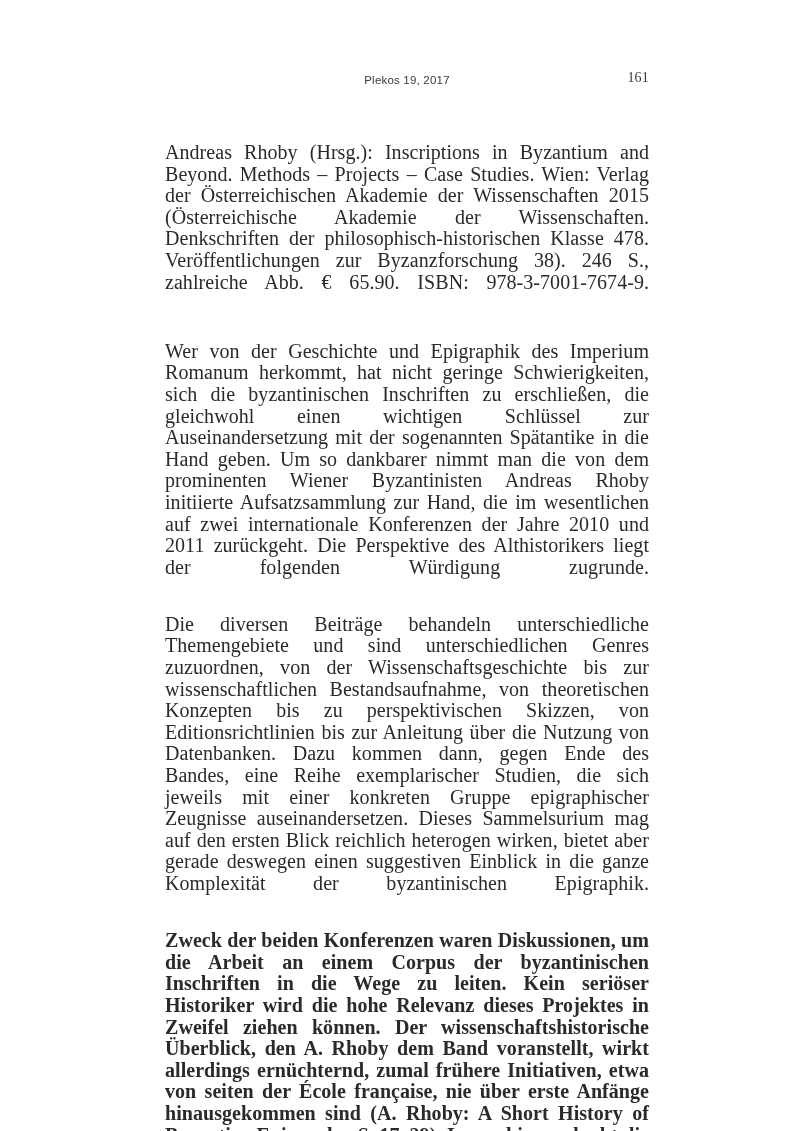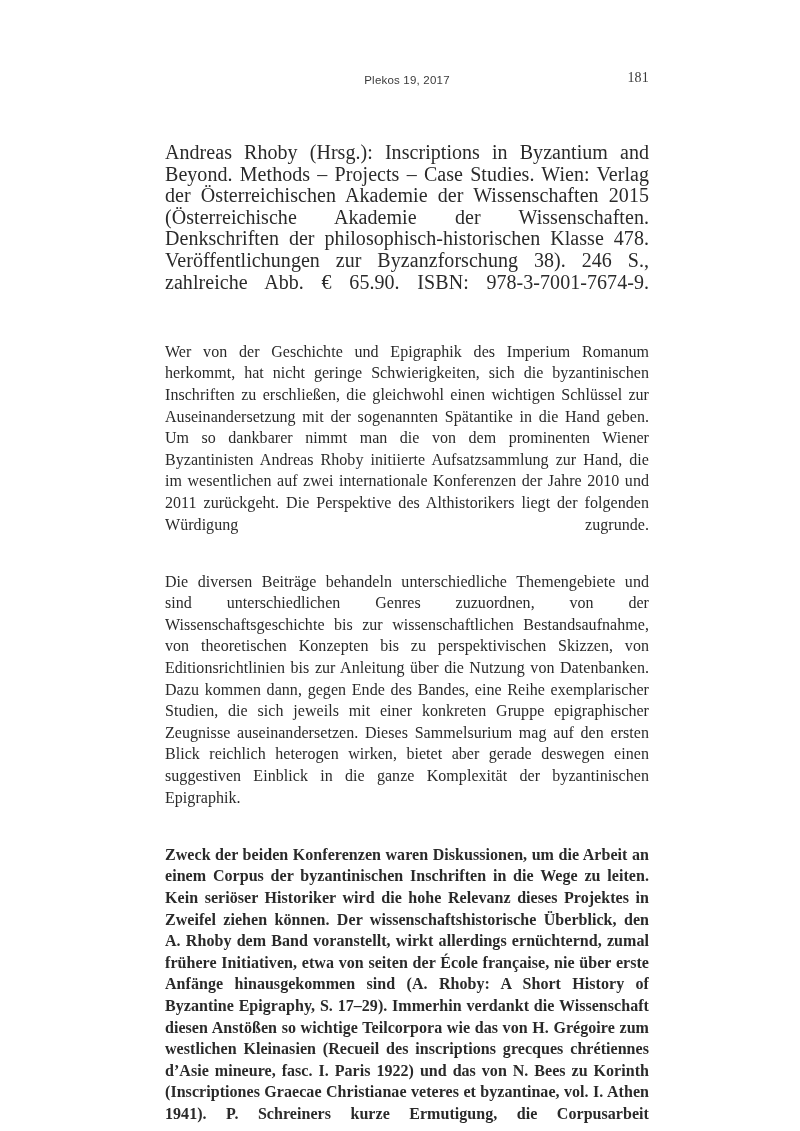--- a/index.html
+++ b/index.html
@@ -63,21 +63,21 @@
     font-size: 20px;
     line-height: 21.6px;
     text-align: justify;
     text-justify: inter-word;
     margin: 0 0 26px 0;
     letter-spacing: 0.05px;
     word-spacing: 0.4px;
   }
 
   .body-par {
-    font-size: 16px;
+    font-size: 20px;
     line-height: 21.6px;
     text-align: justify;
     text-justify: inter-word;
     margin: 0 0 14px 0;
     text-indent: 0;
     letter-spacing: 0.05px;
     word-spacing: 0.3px;
     hyphens: manual;
   }
 
@@ -94,21 +94,21 @@
     width: 100%;
   }
 </style>
 </head>
 <body>
 
 <div class="page">
 
   <div class="running-head">
     <div class="journal">Plekos 19, 2017</div>
-    <div class="folio">181</div>
+    <div class="folio">161</div>
   </div>
 
   <div class="text-block">
 
     <p class="biblio">Andreas Rhoby (Hrsg.): Inscriptions in Byzantium and Beyond. Methods – Projects – Case Studies. Wien: Verlag der Österreichischen Akademie der Wissenschaften 2015 (Österreichische Akademie der Wissenschaften. Denkschriften der philosophisch-historischen Klasse 478. Veröffentlichungen zur Byzanzforschung 38). 246 S., zahlreiche Abb. € 65.90. ISBN: 978-3-7001-7674-9.</p>
 
     <p class="body-par">Wer von der Geschichte und Epigraphik des Imperium Romanum herkommt, hat nicht geringe Schwierigkeiten, sich die byzantinischen Inschriften zu erschließen, die gleichwohl einen wichtigen Schlüssel zur Auseinandersetzung mit der sogenannten Spätantike in die Hand geben. Um so dankbarer nimmt man die von dem prominenten Wiener Byzantinisten Andreas Rhoby initiierte Aufsatzsammlung zur Hand, die im wesentlichen auf zwei internationale Konferenzen der Jahre 2010 und 2011 zurückgeht. Die Perspektive des Althistorikers liegt der folgenden Würdigung zugrunde.</p>
 
     <p class="body-par">Die diversen Beiträge behandeln unterschiedliche Themengebiete und sind unterschiedlichen Genres zuzuordnen, von der Wissenschaftsgeschichte bis zur wissenschaftlichen Bestandsaufnahme, von theoretischen Konzepten bis zu perspektivischen Skizzen, von Editionsrichtlinien bis zur Anleitung über die Nutzung von Datenbanken. Dazu kommen dann, gegen Ende des Bandes, eine Reihe exemplarischer Studien, die sich jeweils mit einer konkreten Gruppe epigraphischer Zeugnisse auseinandersetzen. Dieses Sammelsurium mag auf den ersten Blick reichlich heterogen wirken, bietet aber gerade deswegen einen suggestiven Einblick in die ganze Komplexität der byzantinischen Epigraphik.</p>
 

